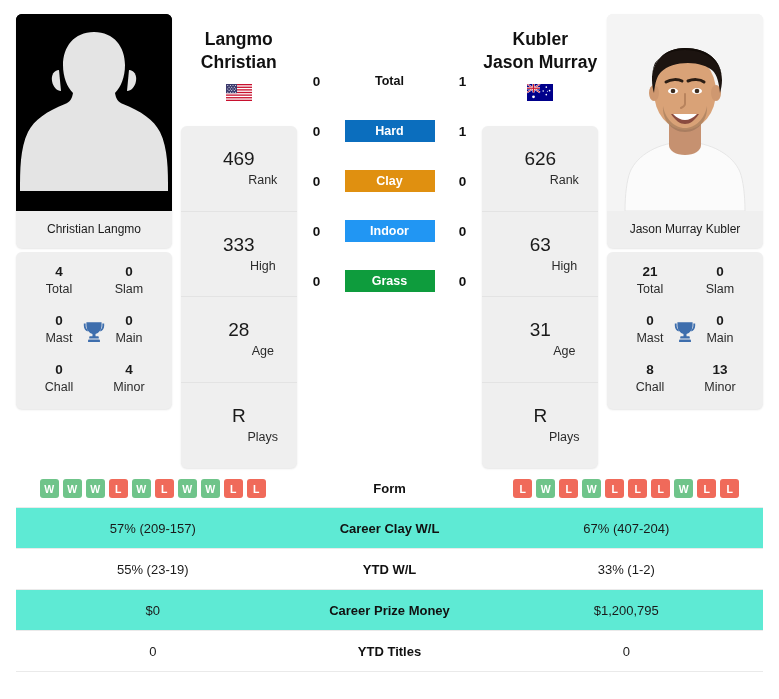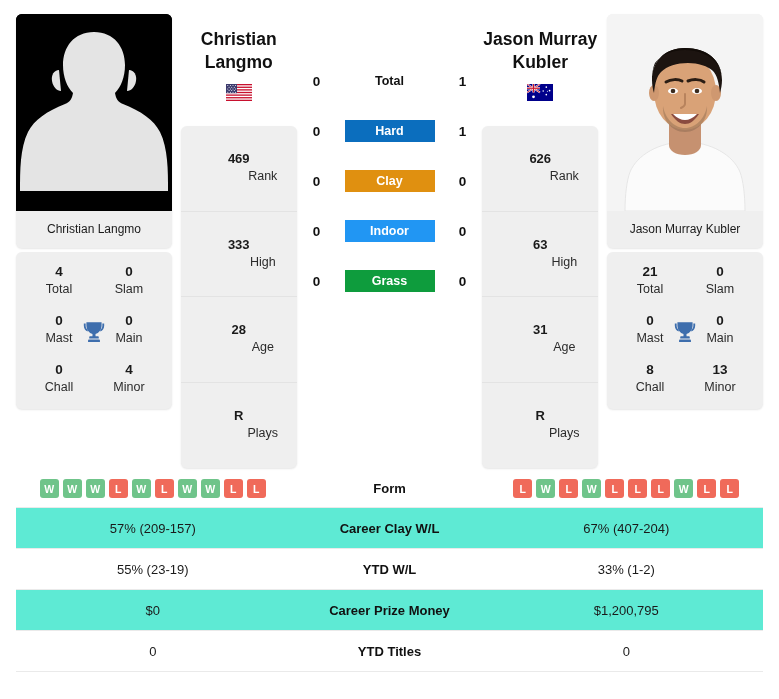--- a/index.html
+++ b/index.html
@@ -100,21 +100,21 @@
   }
   .scell {
     height: 85.5px;
     display: flex;
     flex-direction: column;
     align-items: center;
     justify-content: center;
     border-bottom: 1px solid #e3e3e3;
   }
   .scell:last-child { border-bottom: none; }
-  .scell .v { font-size: 13px; font-weight: bold; line-height: 1.3; }
+  .scell .v { font-size: 19px; font-weight: normal; line-height: 1.3; }
   .scell .k { font-size: 12.5px; color: #2b2b2b; line-height: 1.35; margin-left: 48px; }
 
   
   .mid-col { width: 168px; flex: 0 0 168px; padding-top: 56px; }
   .surf-row {
     display: flex;
     align-items: center;
     justify-content: space-between;
     margin-bottom: 28px;
     height: 22px;
@@ -228,22 +228,22 @@
           <div class="tcell">
             <div class="v">4</div>
             <div class="k">Minor</div>
           </div>
         </div>
       </div>
     </div>
 
     <div class="stat-col">
       <div class="stat-head">
+        <div class="pname">Langmo</div>
         <div class="pname">Christian</div>
-        <div class="pname">Langmo</div>
         <span class="flag">
           <svg width="26" height="17" viewBox="0 0 26 17">
             <rect width="26" height="17" fill="#ffffff"></rect>
             <g fill="#c8102e">
               <rect y="0" width="26" height="1.31"></rect>
                 <rect y="2.62" width="26" height="1.31"></rect>
               <rect y="5.23" width="26" height="1.31"></rect>
                 <rect y="7.85" width="26" height="1.31"></rect>
               <rect y="10.46" width="26" height="1.31"></rect>
                 <rect y="13.08" width="26" height="1.31"></rect>
@@ -316,22 +316,22 @@
       </div>
       <div class="surf-row">
         <div class="sc">0</div>
         <div class="badge" id="badge-grass" style="background: rgb(14, 156, 61);">Grass</div>
         <div class="sc">0</div>
       </div>
     </div>
 
     <div class="stat-col">
       <div class="stat-head">
+        <div class="pname">Kubler</div>
         <div class="pname">Jason Murray</div>
-        <div class="pname">Kubler</div>
         <span class="flag">
           <svg width="26" height="17" viewBox="0 0 26 17">
             <rect width="26" height="17" fill="#00008b"></rect>
             <g>
               <rect x="0" y="0" width="13" height="8.5" fill="#00008b"></rect>
               <path d="M0 0 L13 8.5 M13 0 L0 8.5" stroke="#ffffff" stroke-width="1.7"></path>
               <path d="M0 0 L13 8.5 M13 0 L0 8.5" stroke="#cc142b" stroke-width="0.85"></path>
               <rect x="5.4" y="0" width="2.2" height="8.5" fill="#ffffff"></rect>
               <rect x="0" y="3.15" width="13" height="2.2" fill="#ffffff"></rect>
               <rect x="5.9" y="0" width="1.2" height="8.5" fill="#cc142b"></rect>

